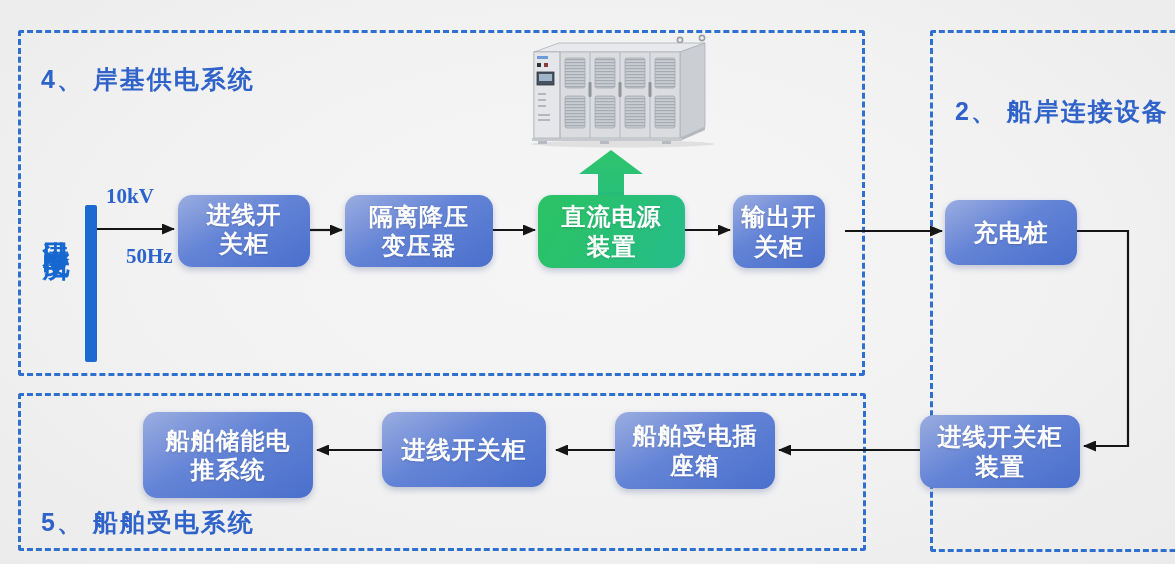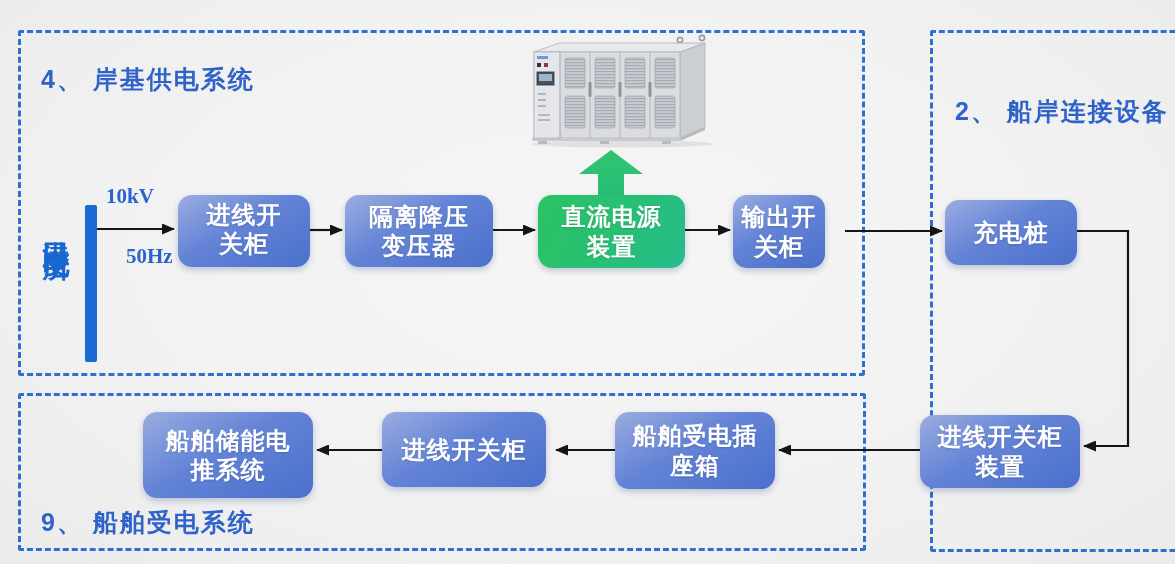--- a/index.html
+++ b/index.html
@@ -52,21 +52,21 @@
 
 <div class="stage">
 
   <div class="section" id="sec1">
     <div class="section-label" id="sec1-label">4、 岸基供电系统</div>
   </div>
   <div class="section" id="sec2">
     <div class="section-label" id="sec2-label">2、 船岸连接设备</div>
   </div>
   <div class="section" id="sec3">
-    <div class="section-label" id="sec3-label">9、 船舶受电系统</div>
+    <div class="section-label" id="sec3-label">5、 船舶受电系统</div>
   </div>
 
   <div class="source-name">港口变电所</div>
   <div class="bus-bar"></div>
   <div class="freq-label" id="kv-label">10kV</div>
   <div class="freq-label" id="hz-label">50Hz</div>
 
   <svg class="connectors" width="1175" height="564" viewBox="0 0 1175 564">
     <defs>
       <marker id="ah" markerUnits="userSpaceOnUse" markerWidth="13" markerHeight="11" refX="12" refY="5.5" orient="auto">

